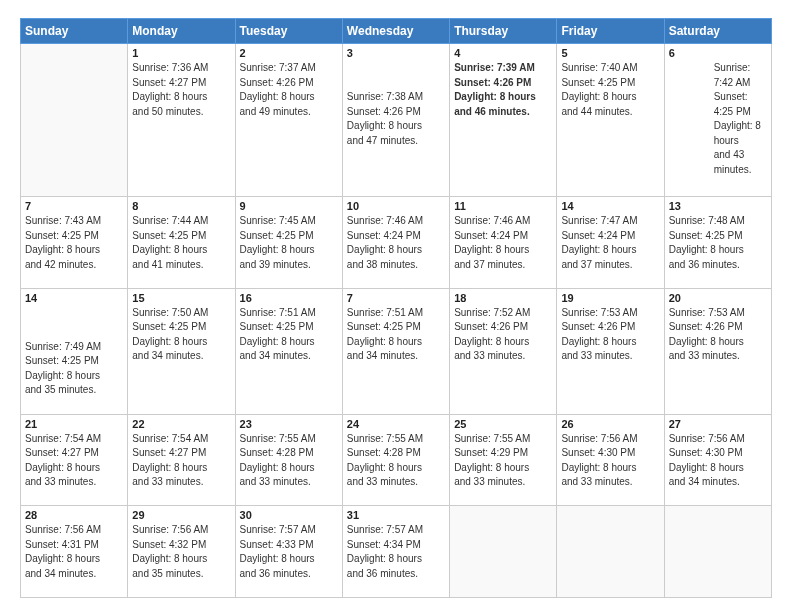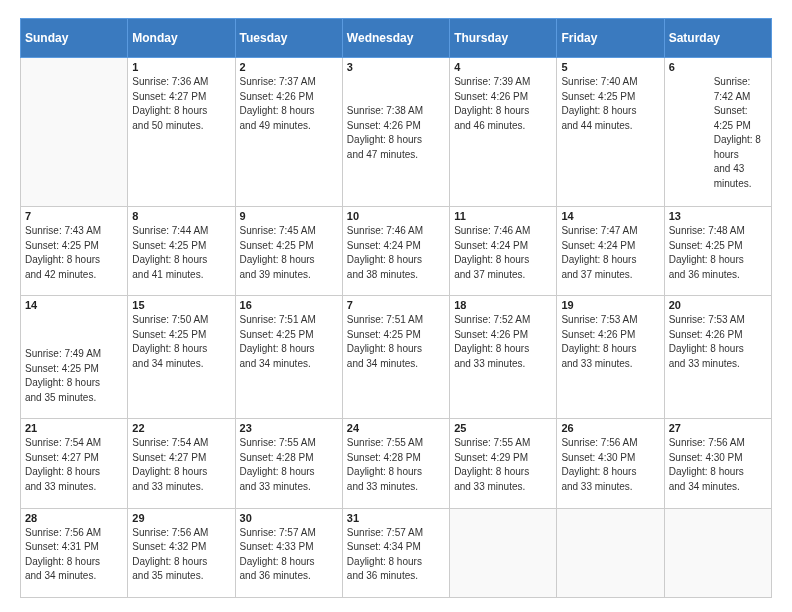--- a/index.html
+++ b/index.html
@@ -46,21 +46,21 @@
       flex: 1;
       border-collapse: collapse;
       border: 1px solid #ccc;
       table-layout: fixed;
     }
     .calendar th {
       background-color: #3a7abf;
       color: #fff;
       font-size: 12px;
       font-weight: bold;
-      padding: 12px 4px;
+      padding: 5px 4px;
       text-align: left;
       border: 1px solid #5a9adf;
     }
     .calendar td {
       border: 1px solid #ccc;
       vertical-align: top;
       padding: 3px 4px;
       font-size: 9.5px;
       color: #333;
       background: #fff;
@@ -118,21 +118,21 @@
           </td>
           <td>
             <span class="day-number">3</span>
             <div class="day-info" style="white-space: pre-line; margin-top: 31px;">Sunrise: 7:38 AM
 Sunset: 4:26 PM
 Daylight: 8 hours
 and 47 minutes.</div>
           </td>
           <td>
             <span class="day-number">4</span>
-            <div class="day-info" style="white-space: pre-line;">Sunrise: 7:39 AM
+            <div class="day-info" style="white-space: pre-line; font-weight: bold;">Sunrise: 7:39 AM
 Sunset: 4:26 PM
 Daylight: 8 hours
 and 46 minutes.</div>
           </td>
           <td>
             <span class="day-number">5</span>
             <div class="day-info" style="white-space: pre-line;">Sunrise: 7:40 AM
 Sunset: 4:25 PM
 Daylight: 8 hours
 and 44 minutes.</div>

